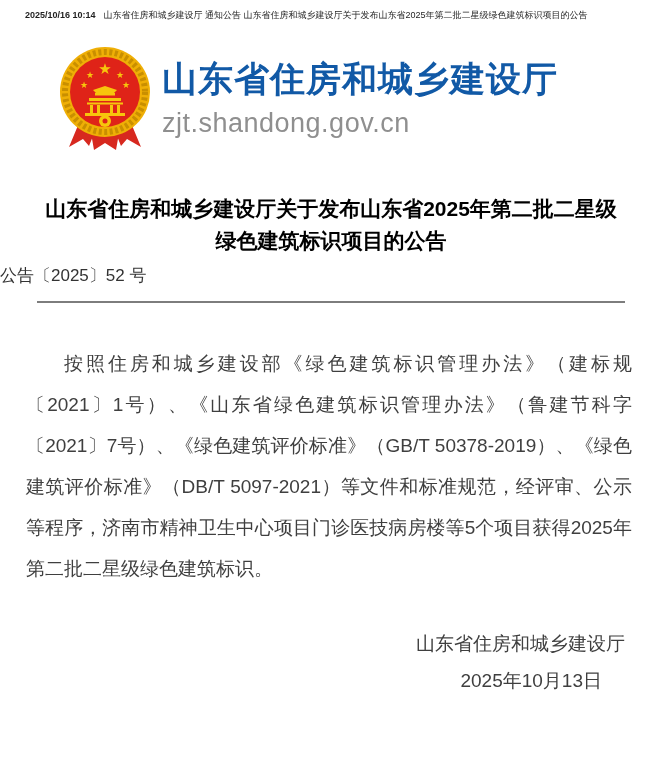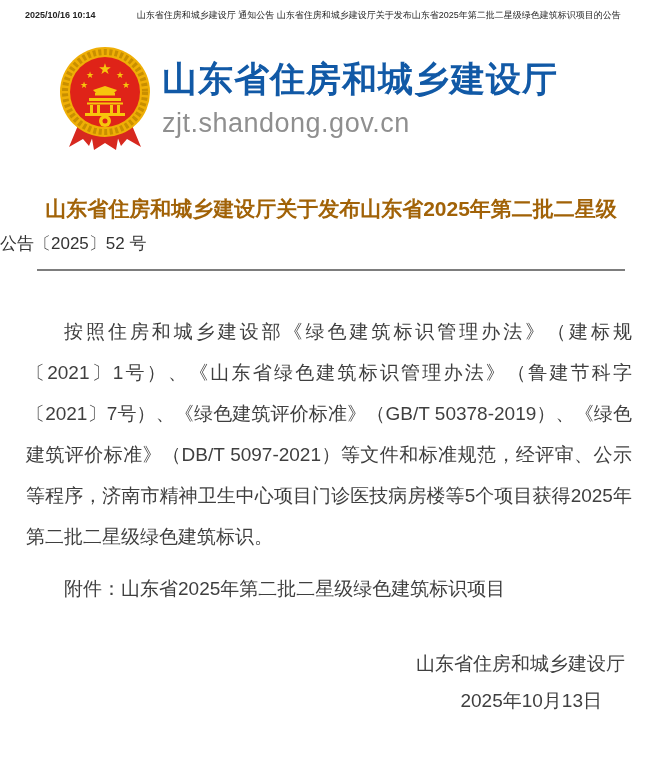--- a/index.html
+++ b/index.html
@@ -9,41 +9,41 @@
     font-family:"Liberation Sans","DejaVu Sans",sans-serif;
   }
 
   
   .print-header {
     position:absolute; top:6px; left:0; right:0; height:18px;
     display:flex; align-items:center;
     font-size:9px; color:#1f1f1f;
   }
   .ph-date { margin-left:25px; white-space:nowrap; font-weight:700; }
-  .ph-title { flex:1; text-align:center; padding:0 8px; white-space:nowrap; overflow:hidden; }
+  .ph-title { flex:1; text-align:left; padding:0 8px; white-space:nowrap; overflow:hidden; }
 
   
   .masthead {
     margin:45px 0 0 57px;
     display:flex; align-items:center;
   }
   .emblem { width:96px; height:106px; flex:0 0 auto; }
   .masthead-text { margin-left:9px; }
   .org-name {
     font-size:35px; font-weight:700; color:#1159a6;
     letter-spacing:1px; line-height:1.2; white-space:nowrap;
   }
   .org-url {
     font-size:27px; color:#8f8f8f; margin-top:8px; letter-spacing:0.5px;
   }
 
   
   .doc-title {
     margin:42px auto 0; width:600px; text-align:center;
-    font-size:21px; font-weight:700; color:#a16207; line-height:32px;
+    font-size:21px; font-weight:700; color:#000000; line-height:32px;
   }
   .doc-number {
     text-align:left; font-size:17px; color:#333333; margin-top:7px;
   }
   .divider {
     border:0; height:2px; background:#7d7d7d;
     width:588px; margin:14px 0 0 37px;
   }
   .document { padding:0 30px 0 26px; }
   .body-para {
@@ -100,24 +100,24 @@
   </svg>
   <div class="masthead-text">
     <div class="org-name">山东省住房和城乡建设厅</div>
     <div class="org-url">zjt.shandong.gov.cn</div>
   </div>
 </div>
 
 <main>
   <h1 class="doc-title">
     <span>山东省住房和城乡建设厅关于发布山东省2025年第二批二星级</span><br>
+    <span>绿色建筑标识项目的公告</span>
   </h1>
   <div class="doc-number">公告〔2025〕52 号</div>
   <hr class="divider">
   <div class="document">
     <p class="body-para">按照住房和城乡建设部《绿色建筑标识管理办法》（建标规〔2021〕1号）、《山东省绿色建筑标识管理办法》（鲁建节科字〔2021〕7号）、《绿色建筑评价标准》（GB/T 50378-2019）、《绿色建筑评价标准》（DB/T 5097-2021）等文件和标准规范，经评审、公示等程序，济南市精神卫生中心项目门诊医技病房楼等5个项目获得2025年第二批二星级绿色建筑标识。</p>
-    <p class="attachment">附件：山东省2025年第二批二星级绿色建筑标识项目</p>
     <div class="signature">
       <div class="signer">山东省住房和城乡建设厅</div>
       <div class="sign-date">2025年10月13日</div>
     </div>
   </div>
 </main>
 
 </body></html>

